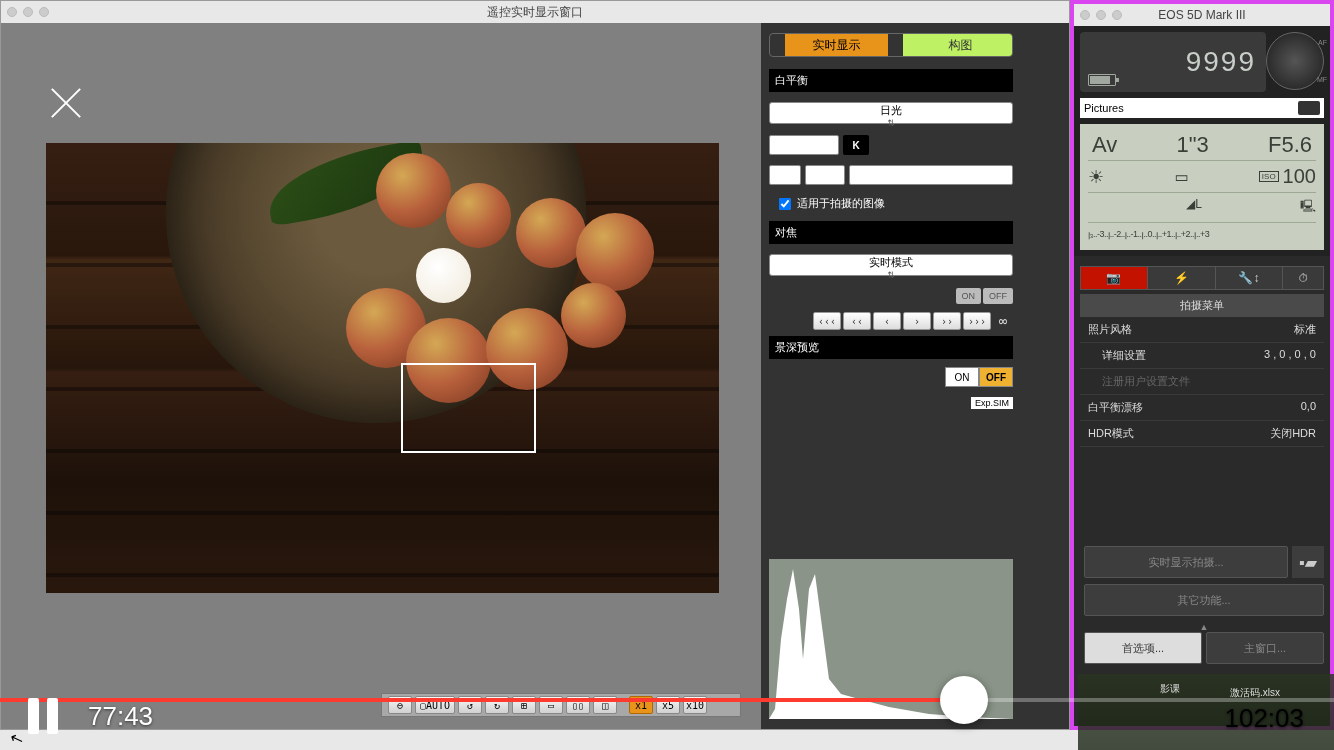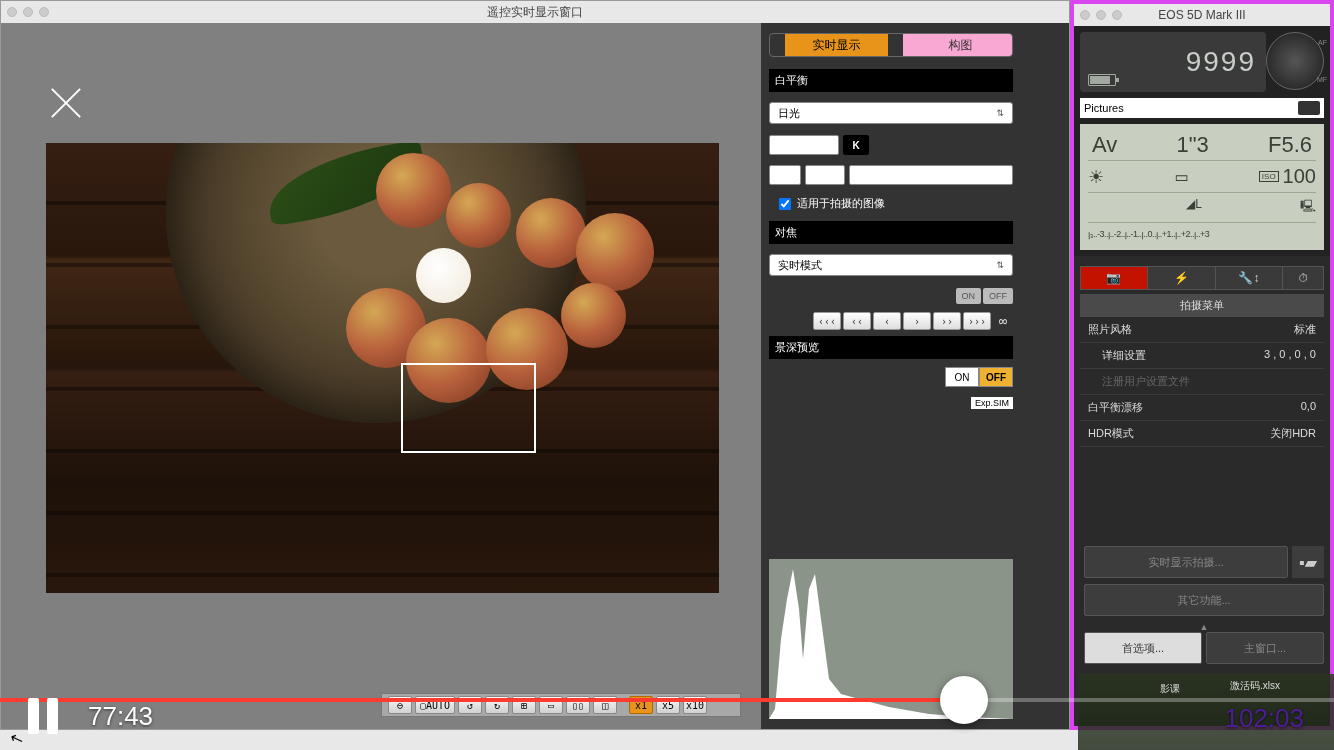--- a/index.html
+++ b/index.html
@@ -32,25 +32,25 @@
 .f5 { width:80px; height:80px; top:145px; left:300px;} .f6{width:85px;height:85px;top:175px;left:360px;}
 .f7 { width:82px; height:82px; top:165px; left:440px;} .f8{width:65px;height:65px;top:140px;left:515px;}
 .peeled { position:absolute; width:55px;height:55px;border-radius:50%;background:radial-gradient(circle at 40% 35%,#fff,#f0e8d8);top:105px;left:370px;}
 .focus-rect { position:absolute; top:220px; left:355px; width:135px; height:90px; border:2px solid #fff; z-index:3; }
 
 .controls-panel { width:260px; background:#333; padding:10px 8px; display:flex; flex-direction:column; gap:4px; color:#fff; font-size:11px; }
 
 .tab-row { display:flex; height:24px; border:1px solid #666; border-radius:4px; overflow:hidden; margin-bottom:6px;}
 .tab-btn { flex:1; display:flex; align-items:center; justify-content:center; font-size:12px; cursor:pointer;margin-left:15px; }
 .tab-active { background:#e8941a; color:#000; }
-.tab-inactive { background:#f9a8d4; color:#333;padding-left:6px; }
+.tab-inactive { background:#bef264; color:#333;padding-left:6px; }
 
 .section-hdr { background:#000; color:#fff; padding:4px 6px; font-size:11px; margin-top:2px;}
 .wb-select { margin:6px 0 4px 0; }
-.select-box { background:#fff; color:#000; height:22px; display:flex; align-items:center; justify-content:space-between; padding:0 8px; border-radius:3px; font-size:11px; border:1px solid #888; cursor:pointer;}
+.select-box { background:#fff; color:#000; height:22px; display:flex; align-items:center; justify-content:space-between; padding:0 8px; border-radius:3px; font-size:11px; border:1px solid #888; cursor:pointer;flex-direction:column;}
 .select-arrow { font-size:9px; color:#555; }
 .wb-row { display:flex; gap:4px; margin:3px 0; }
 .small-input { background:#fff; height:20px; border-radius:2px; flex:1; border:1px solid #888;}
 .k-badge { background:#000; color:#fff; width:26px; height:20px; display:flex;align-items:center;justify-content:center;font-size:10px;font-weight:bold;border-radius:2px;}
 .eyedrop { background:#fff; width:32px; height:20px; display:flex;align-items:center;justify-content:center; border:1px solid #888;border-radius:2px; font-size:12px;}
 .dd-small { background:#fff; width:40px;height:20px;border:1px solid #888;border-radius:2px;display:flex;align-items:center;justify-content:flex-end;padding-right:4px;font-size:9px;}
 .cb-row { display:flex; align-items:center; gap:6px; padding:4px 10px; font-size:11px;}
 .cb-row input{width:12px;height:12px;}
 
 .focus-btns { display:flex; gap:2px; justify-content:flex-end; margin:4px 0;}
@@ -111,21 +111,21 @@
 .chev{width:100%;text-align:center;color:#888;font-size:9px;}
 .faded-bg { position:absolute; bottom:0; left:1078px; width:256px; height:76px; background:linear-gradient(#2a3520,#1a2414); opacity:0.8;}
 .faded-text { position:absolute; color:#ddd; font-size:10px;}
 
 
 .video-overlay { position:absolute; bottom:0; left:0; right:0; height:80px; pointer-events:none;}
 .vo-content { position:absolute; bottom:16px; left:28px; display:flex; align-items:center; gap:30px; pointer-events:auto;}
 .pause-btn { display:flex; gap:8px;}
 .pause-bar { width:11px; height:36px; background:#fff; border-radius:2px;}
 .time-l { color:#fff; font-size:26px; text-shadow:0 1px 3px rgba(0,0,0,0.6);}
-.time-r { position:absolute; right:30px; bottom:16px; color:#4c1d95; font-size:26px; text-shadow:0 1px 3px rgba(0,0,0,0.6);}
+.time-r { position:absolute; right:30px; bottom:16px; color:#000000; font-size:26px; text-shadow:0 1px 3px rgba(0,0,0,0.6);}
 .progress { position:absolute; bottom:48px; left:0; right:0; height:4px; background:rgba(255,255,255,0.3);}
 .prog-fill { height:100%; width:71%; background:#ff3b30;}
 .prog-thumb { position:absolute; left:70.5%; top:-22px; width:48px;height:48px;background:#fff;border-radius:50%;box-shadow:0 2px 8px rgba(0,0,0,0.4);}
 .cursor { position:absolute; bottom:2px; left:10px; font-size:16px; color:#000; transform:rotate(-20deg);}
 </style>
 </head>
 <body>
 
 <div class="windows">
   <div class="main-window">
@@ -329,21 +329,21 @@
     </div>
   <div class="chev">▲</div>
   <div class="act-row">
     <div class="act-btn light">首选项...</div>
     <div class="act-btn">主窗口...</div>
   </div>
 </div>
 
 <div class="faded-bg"></div>
 <div class="faded-text" style="bottom:54px;left:1160px;">影课</div>
-<div class="faded-text" style="bottom:57px;left:1230px;">激活码.xlsx</div>
+<div class="faded-text" style="bottom:50px;left:1230px;">激活码.xlsx</div>
 
 <div class="video-overlay">
   <div class="progress">
     <div class="prog-fill"></div>
     <div class="prog-thumb"></div>
   </div>
   <div class="vo-content">
     <div class="pause-btn">
       <div class="pause-bar"></div>
         <div class="pause-bar"></div>

